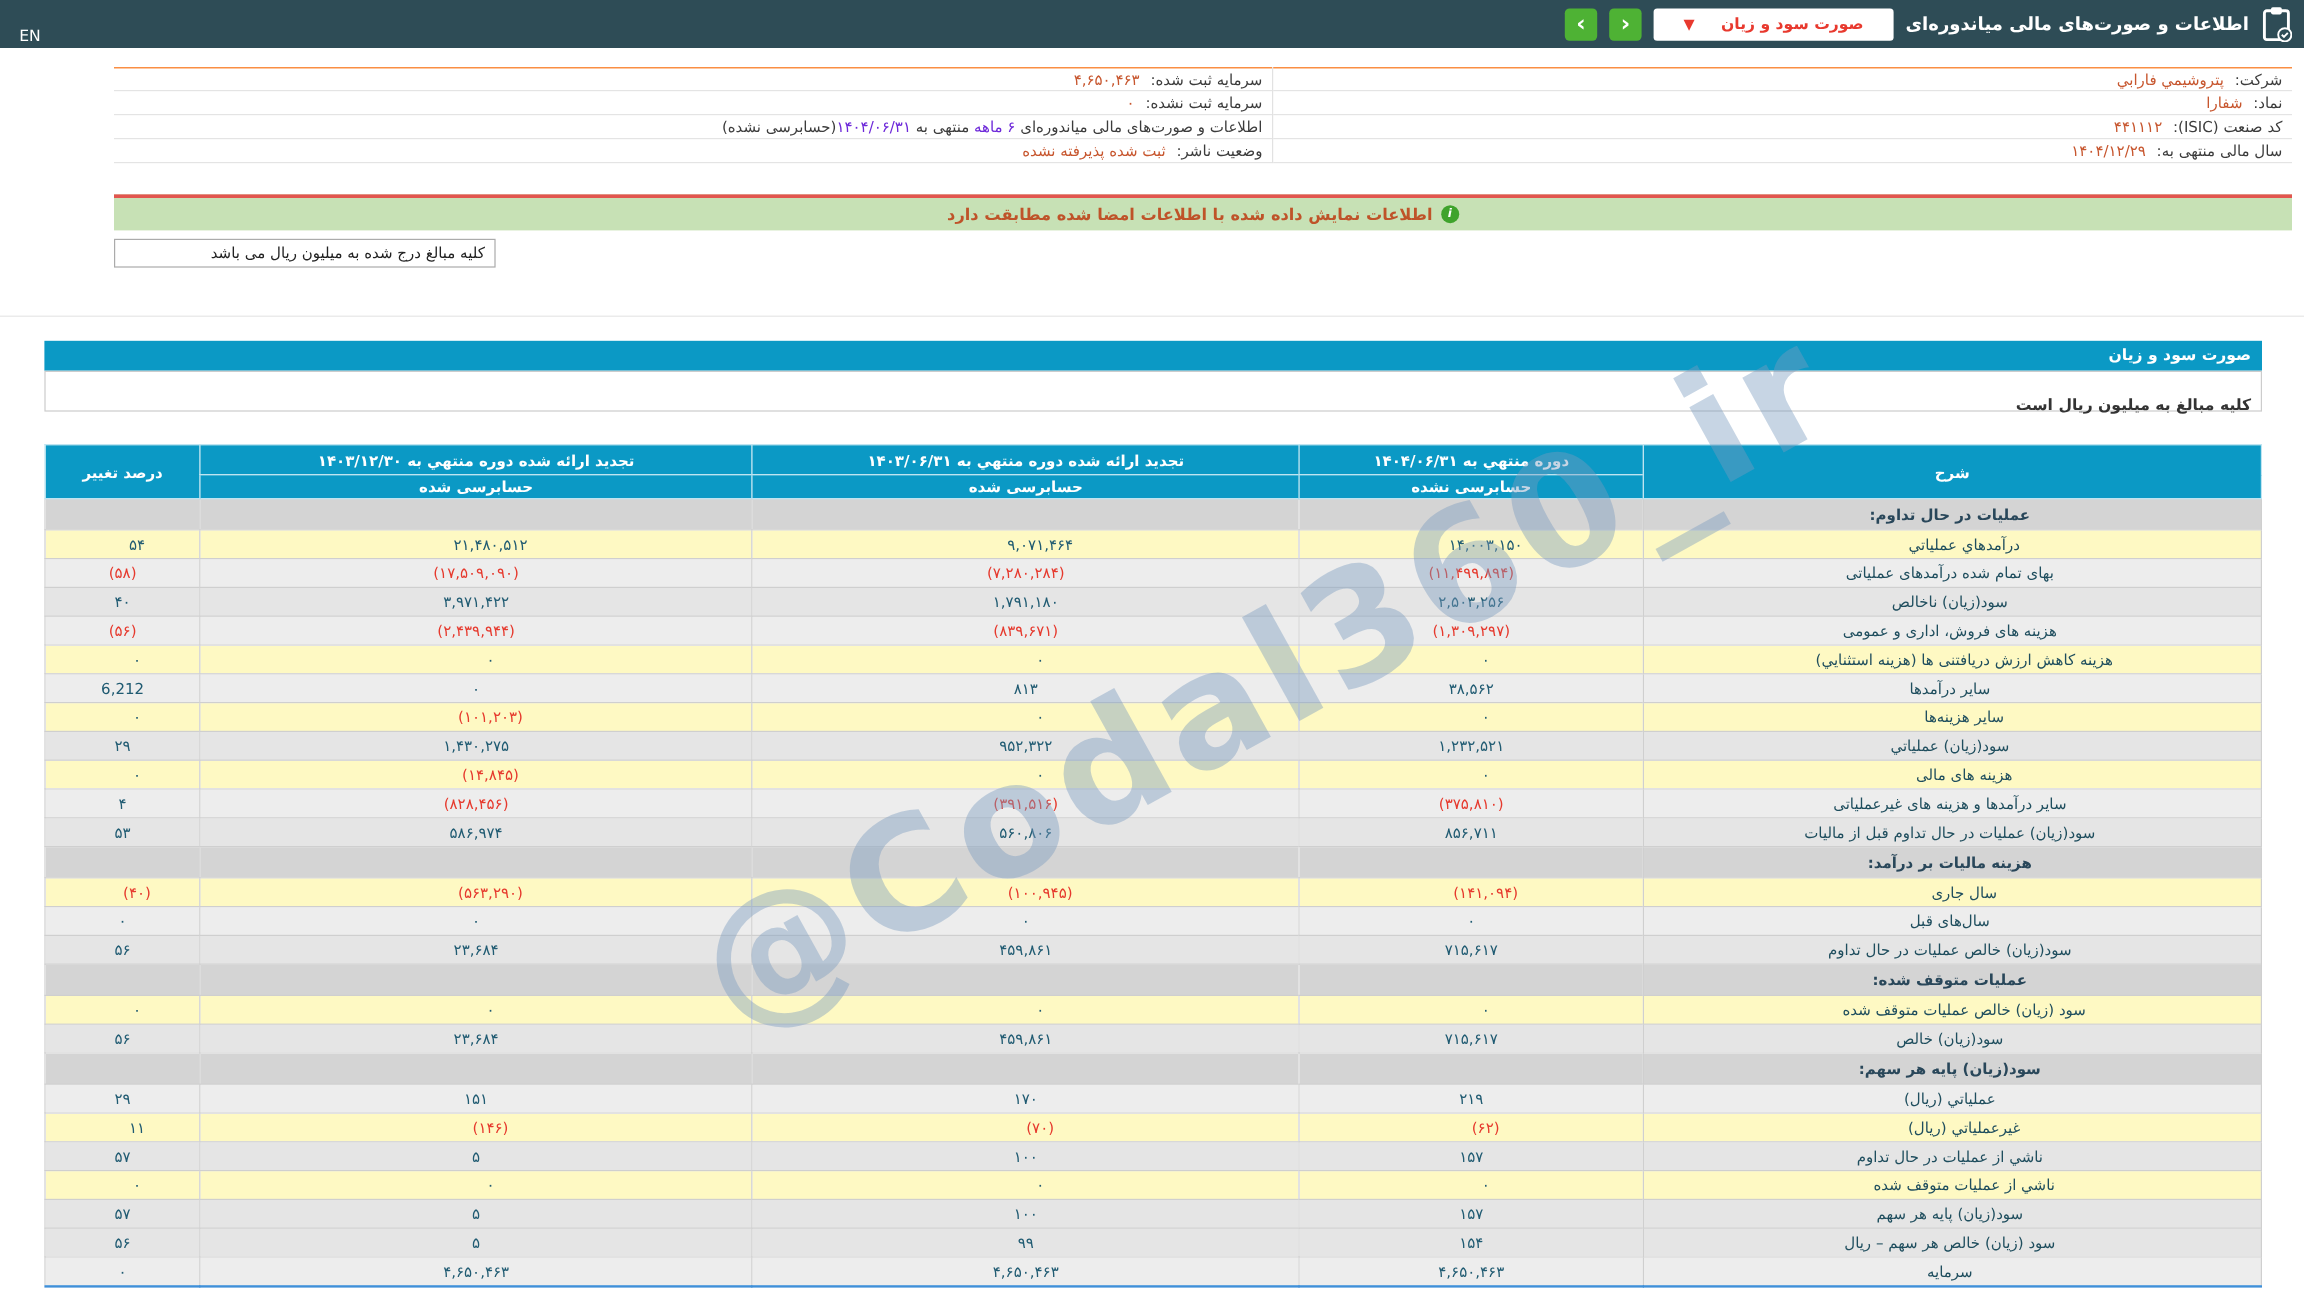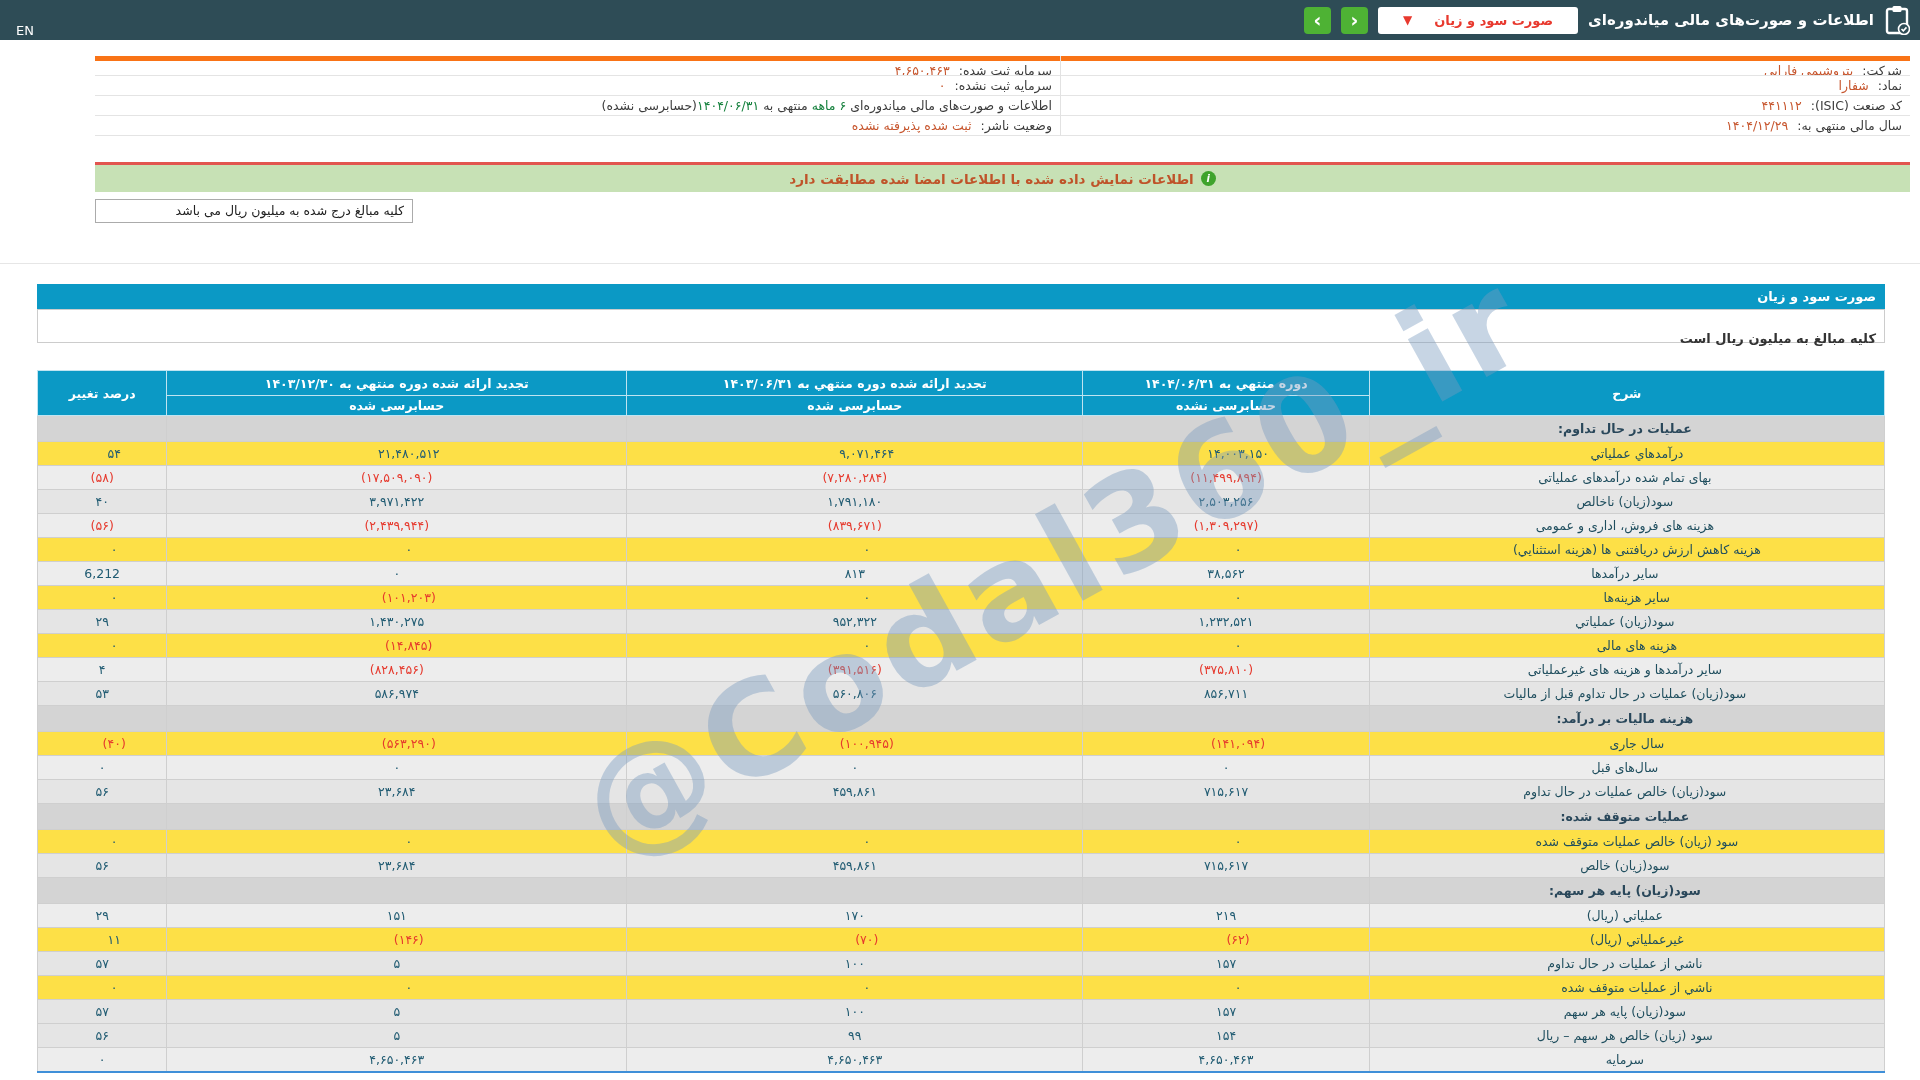--- a/index.html
+++ b/index.html
@@ -22,24 +22,24 @@
   .dropdown .val  { color:#e8392e; font-size:13px; font-weight:bold; }
   .topbar-title { color:#fff; font-size:15px; font-weight:bold; direction:rtl; }
   .clip-icon { width:26px; height:30px; }
 
   
   .info-col { position:absolute; direction:rtl; font-size:12.5px; }
   .info-col-right { left:1060px; top:56px; width:850px; border-left:1px solid #e2e2e2; }
   .info-col-left  { left:95px;  top:56px; width:965px; }
   .info-row { height:20px; line-height:19px; border-bottom:1px solid #e4e4e4;
               padding:0 8px; white-space:nowrap; overflow:hidden; }
-  .info-col .info-row:first-child { border-top:5px solid #f97316; }
+  .info-col .info-row:first-child { border-top:1px solid #f97316; }
   .info-label { color:#3c3c3c; }
   .info-value { color:#c7562e; margin-right:5px; }
-  .hl { color:#15803d; }
+  .hl { color:#6d28d9; }
 
   
   .banner { position:absolute; left:95px; top:162px; width:1815px; height:30px;
             background:#c7e1b5; border-top:3px solid #e2554f;
             display:flex; direction:rtl; align-items:center; justify-content:center; gap:7px; }
   .banner-text { color:#bf5329; font-size:13.5px; font-weight:bold; }
   .info-badge { width:15px; height:15px; border-radius:50%; background:#3fa32c; color:#fff;
                 font-size:10px; font-weight:bold; display:flex; align-items:center;
                 justify-content:center; font-style:italic; }
 
@@ -66,21 +66,21 @@
                    border:1px solid #bfe4f1; text-align:center; }
   .main-table thead tr:first-child  th { height:25px; }
   .main-table thead tr:last-child   th { height:20px; }
   .main-table td { height:24px; border:1px solid #cfcfcf; font-size:12.5px;
                    padding:0 4px; overflow:hidden; white-space:nowrap; }
   .main-table td.lbl { text-align:center; padding-right:8px; color:#1f4e5e; }
   .main-table td.val { text-align:center; color:#205b72; }
   .main-table td.val.neg { color:#e6392d; }
   .section-row td { background:#d4d4d4; height:26px; }
   .section-row td.lbl { font-weight:bold; color:#29475a; }
-  .row-blue td   { background:#fde047;padding-left:28px; }
+  .row-blue td   { background:#fef9c3;padding-left:28px; }
   .row-gray td   { background:#ededed; }
   .row-yellow td { background:#e5e5e5;margin-left:48px; }
 
   
   .watermark { position:absolute; left:0; top:0; transform:translate(555px,755px) rotate(-29deg);
                transform-origin:0 0; font-size:130px; font-weight:bold; letter-spacing:6px;
                color:rgba(122,156,190,0.42); white-space:nowrap; pointer-events:none; z-index:6; }
 </style>
 </head>
 <body>

